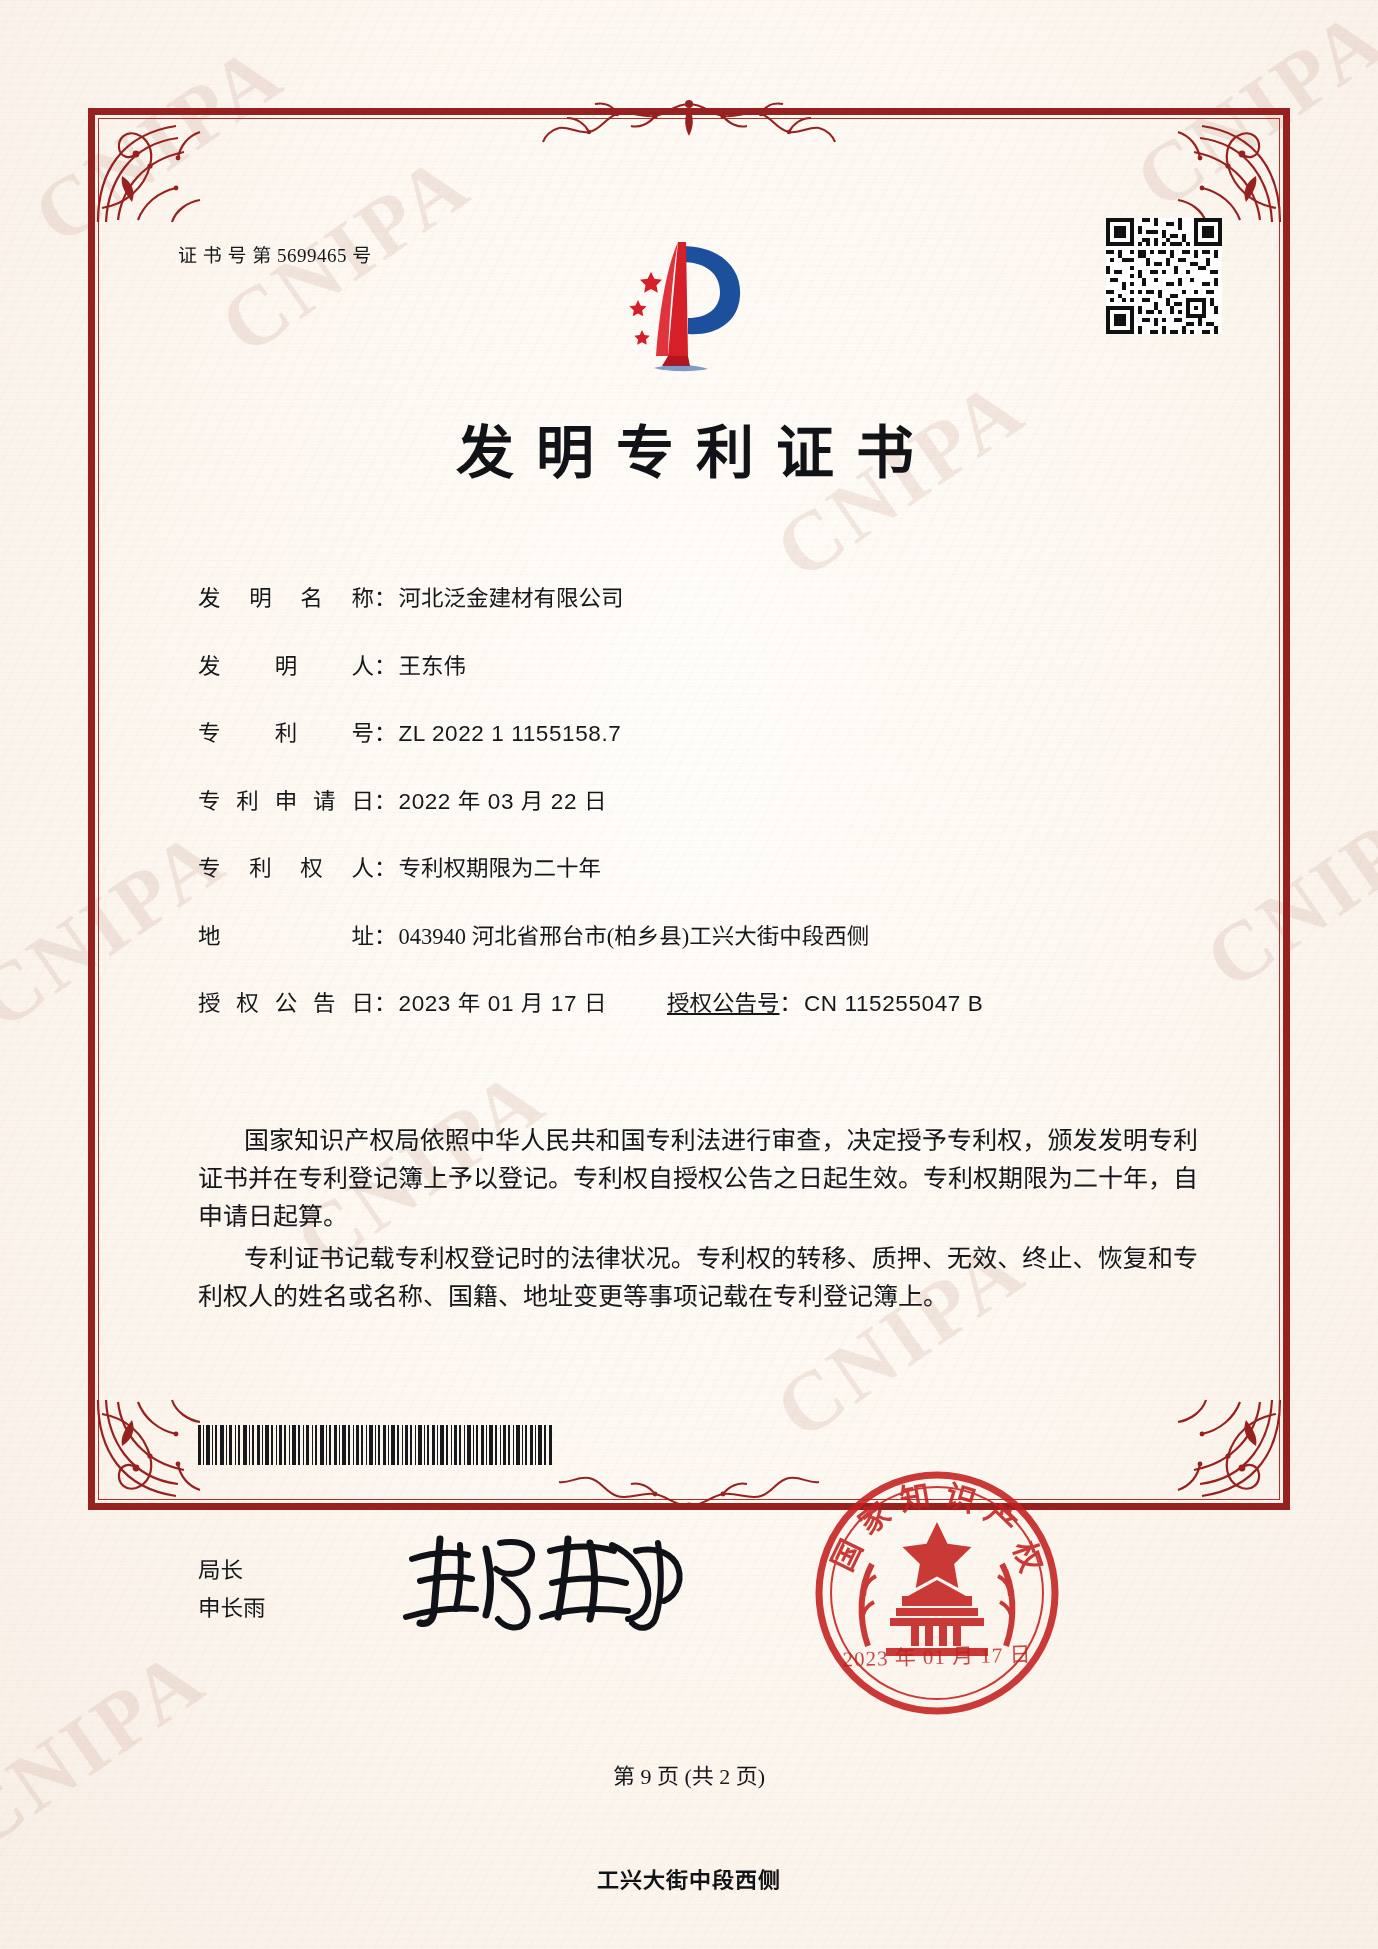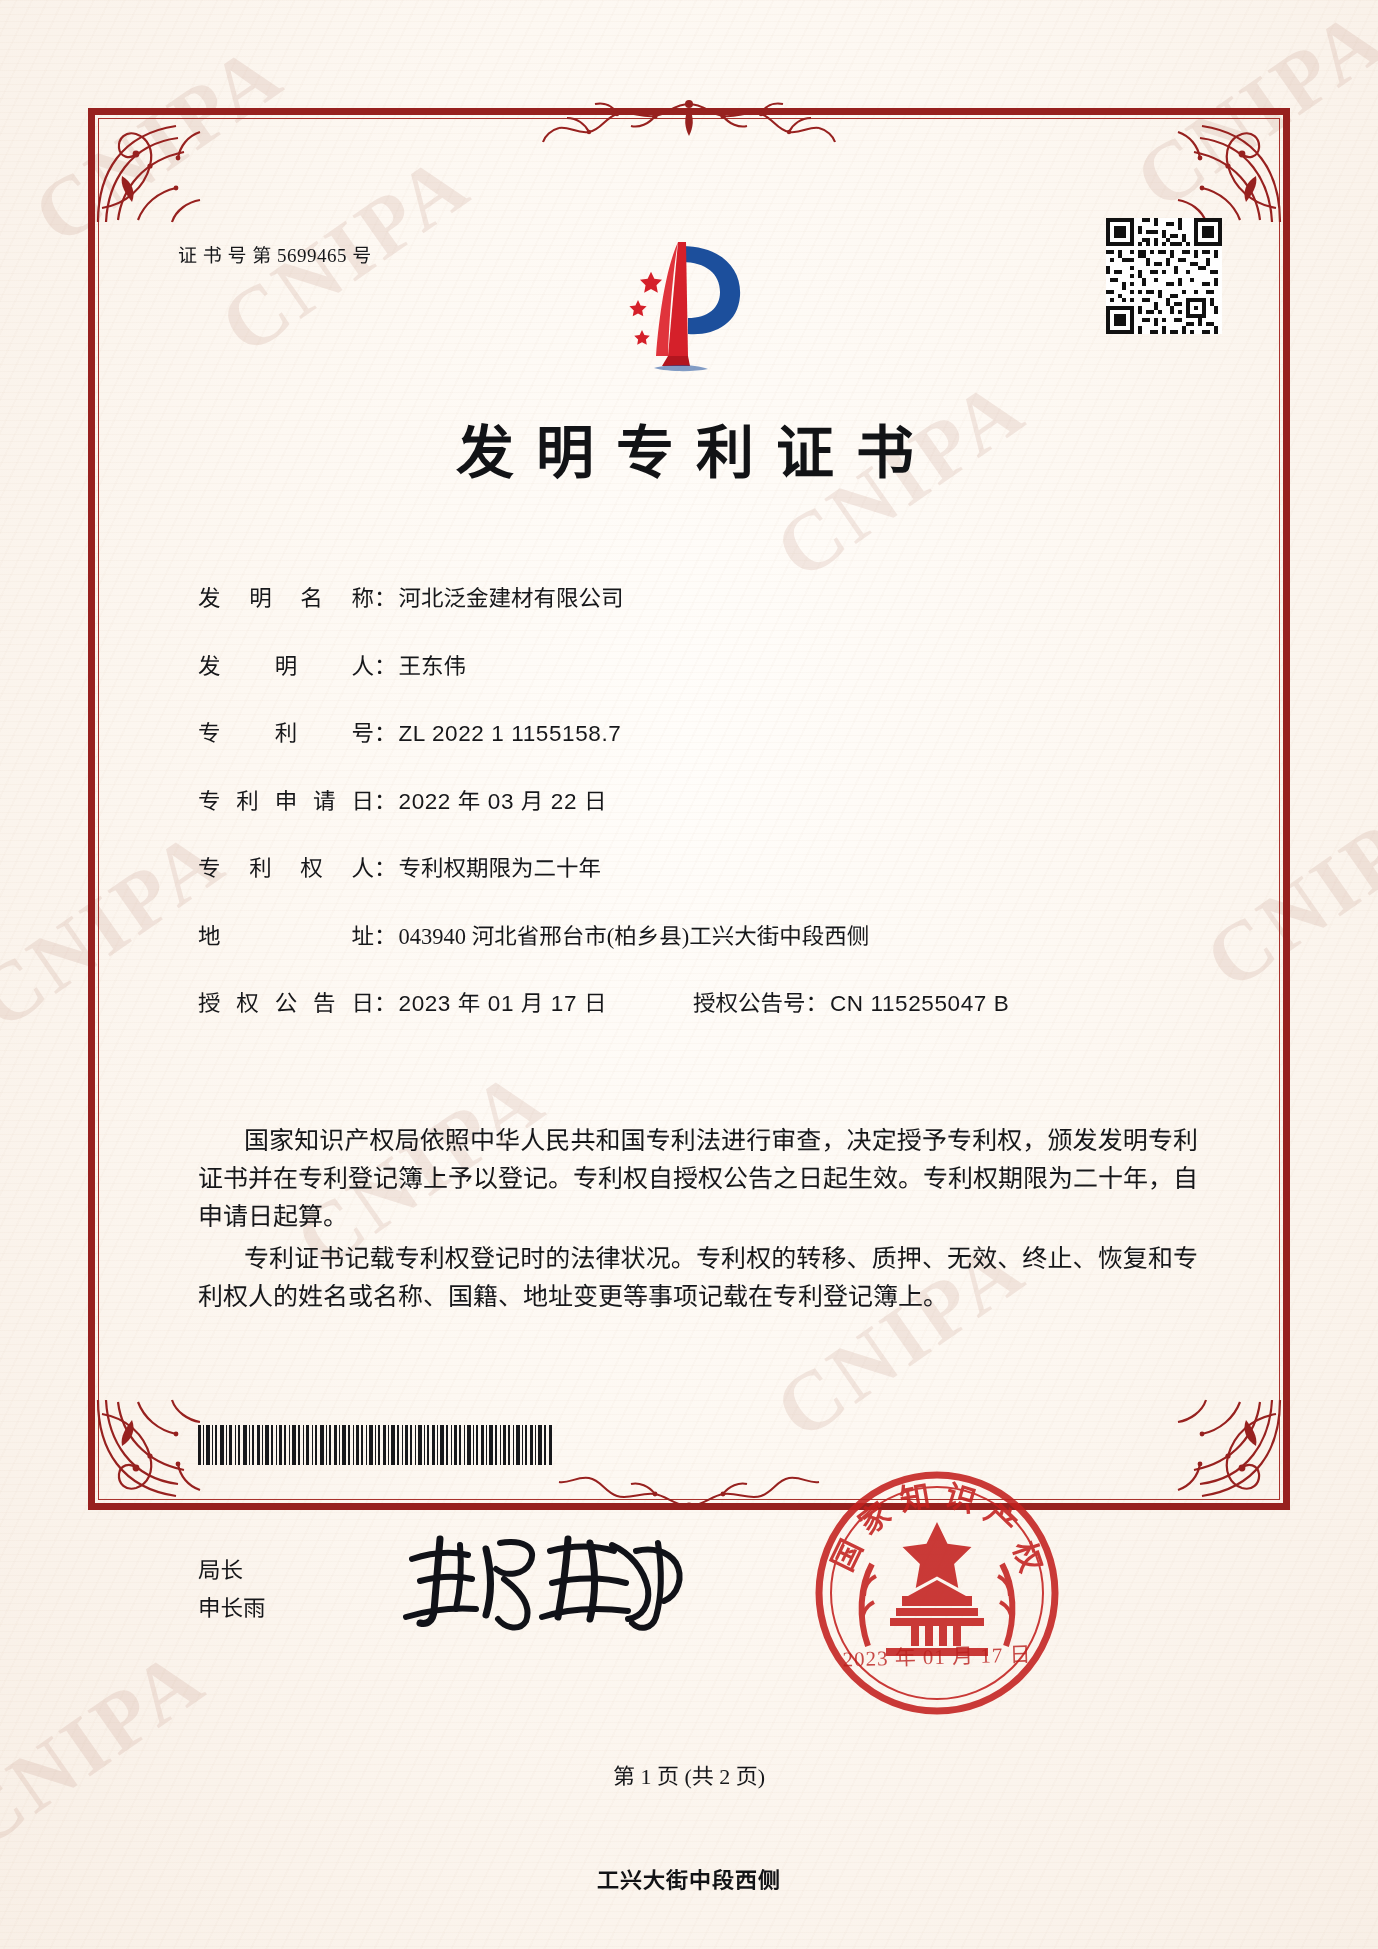--- a/index.html
+++ b/index.html
@@ -154,22 +154,23 @@
     flex: 0 0 176px;
     display: flex;
     justify-content: space-between;
     white-space: nowrap;
   }
   .f-label.tight { letter-spacing: 0; }
   .f-colon { margin: 0 2px 0 0; }
   .f-value { white-space: nowrap; }
   .f-value.mono { font-family: Liberation Sans, sans-serif; letter-spacing: 0.6px; }
   .f-second-label {
-    margin-left: 86px;
+    margin-left: 60px;
     white-space: nowrap;
+    text-decoration: underline;
   }
 
   
   .paras {
     position: absolute;
     left: 198px; top: 1122px;
     width: 1000px;
     font-size: 25px;
     line-height: 38px;
     color: #16171a;
@@ -762,15 +763,15 @@
           <path id="sealArc" d="M 38 125 A 87 87 0 0 1 212 125"></path>
         </defs>
         <text font-family="'Liberation Serif', serif" font-size="30" font-weight="700" fill="#c3201e" letter-spacing="11">
           <textPath href="#sealArc" startOffset="7%">国家知识产权局</textPath>
         </text>
       </g>
     </svg>
   </div>
   <div class="seal-date">2023 年 01 月 17 日</div>
 
-  <div class="page-num">第 1 页 (共 2 页)</div>
+  <div class="page-num">第 9 页 (共 2 页)</div>
   <div class="footer-note">工兴大街中段西侧</div>
 </div>
 
 </body></html>

